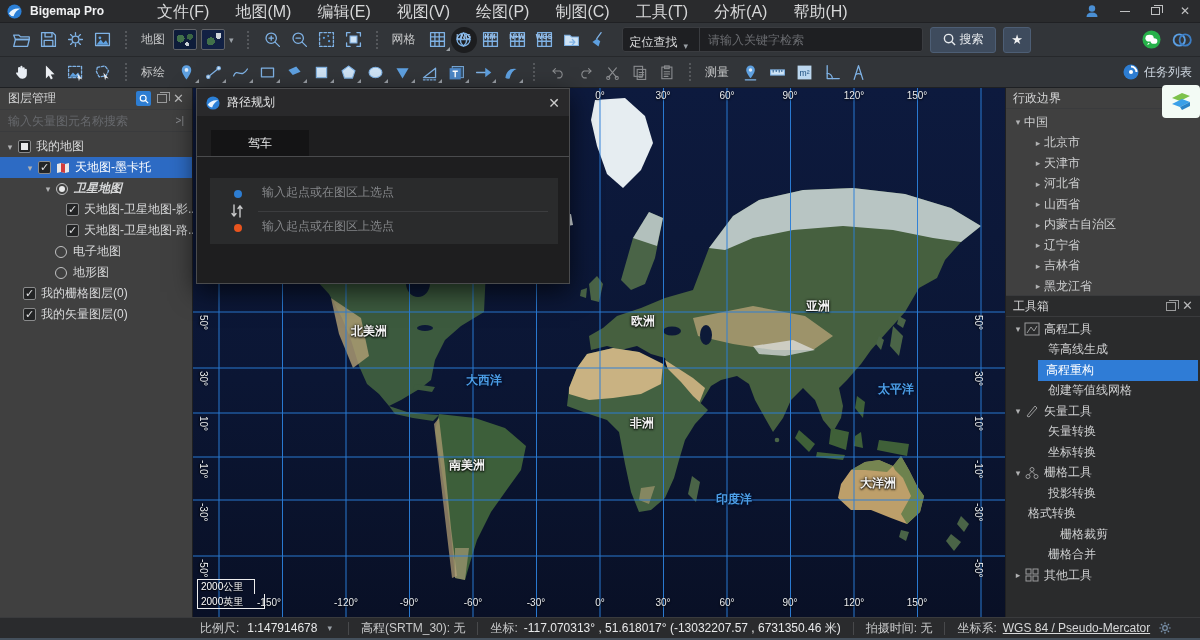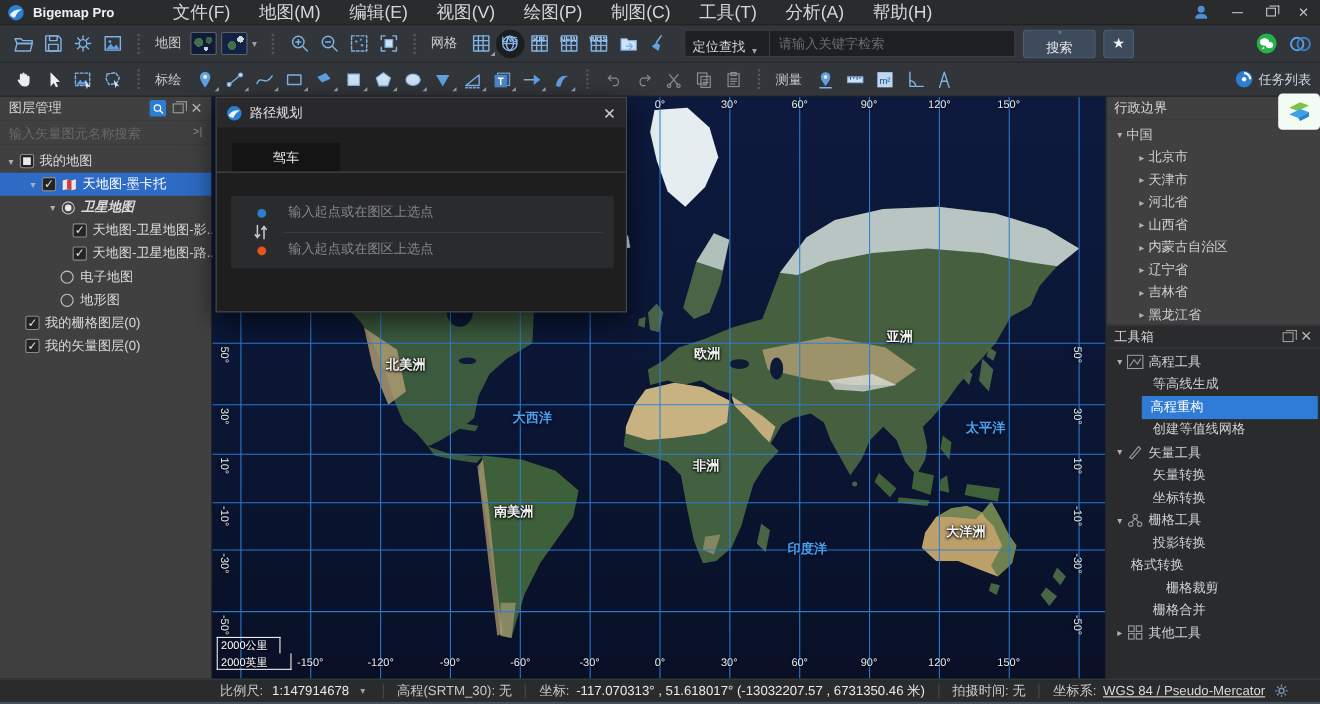--- a/index.html
+++ b/index.html
@@ -36,21 +36,21 @@
   .thumb.t2 { background: radial-gradient(circle at 40% 60%, #41704a 0 4px, transparent 4px),
                           radial-gradient(circle at 75% 30%, #cfd5da 0 3px, transparent 3px), #122144; }
   .chev { color:#9aa0a6; font-size:9px; margin:0 4px 0 0; }
   .badge-txt { position:absolute; left:0; right:0; top:6px; text-align:center; font-size:7px; font-weight:bold; color:#9cc4ef; letter-spacing:0; }
   .search-combo { display:flex; align-items:center; height:25px; background:#1e1f22; border:1px solid #3a3c40; border-radius:3px; margin-left:10px; }
   .combo-dd { display:flex; align-items:flex-end; padding:0 7px; font-size:12px; color:#d8d9da; border-right:1px solid #3a3c40; height:100%; }
   .combo-dd .chev { margin-left:6px; }
   .search-input { width:222px; height:100%; background:transparent; border:none; outline:none; color:#c8c9ca; font-size:12px; padding:0 8px; font-family:"Liberation Sans",sans-serif; }
   .search-input::placeholder { color:#6a6c70; }
   .btn { height:26px; background:#3e4b5d; border:1px solid #4d5e75; border-radius:3px; color:#e6e9ec; font-size:12px; display:flex; align-items:center; justify-content:center; margin-left:7px; }
-  .btn-search { width:66px; gap:4px;flex-direction:column; }
+  .btn-search { width:66px; gap:4px; }
   .btn-star { width:28px; font-size:13px; color:#f0f1f2; }
   .right-icons { margin-left:auto; display:flex; align-items:center; gap:11px; }
   .tasklist { margin-left:auto; display:flex; align-items:center; gap:5px; font-size:12px; color:#cdd6e0; }
 
   
   .panel { position:absolute; background:#404040; }
   .left-panel { left:0; top:88px; width:193px; height:529px; border-right:1px solid #1f2022; }
   .p-head { height:22px; display:flex; align-items:center; padding:0 8px; border-bottom:1px solid #3a3b3d; }
   .p-title { font-size:12px; color:#d4d5d6; }
   .p-head-icons { margin-left:auto; display:flex; align-items:center; gap:6px; }
@@ -606,21 +606,21 @@
       <path d="M0,224H812 M0,280H812 M0,325H812 M0,369H812 M0,412H812 M0,468H812"></path>
     </g>
   </svg>
 
   <div class="lon-lab" style="left:387px;top:2px">0°</div>
   <div class="lon-lab" style="left:450px;top:2px">30°</div>
   <div class="lon-lab" style="left:514px;top:2px">60°</div>
   <div class="lon-lab" style="left:577px;top:2px">90°</div>
   <div class="lon-lab" style="left:641px;top:2px">120°</div>
   <div class="lon-lab" style="left:704px;top:2px">150°</div>
-  <div class="lon-lab" style="left:69px;top:509px">-150°</div>
+  <div class="lon-lab" style="left:56px;top:509px">-150°</div>
   <div class="lon-lab" style="left:133px;top:509px">-120°</div>
   <div class="lon-lab" style="left:196px;top:509px">-90°</div>
   <div class="lon-lab" style="left:260px;top:509px">-60°</div>
   <div class="lon-lab" style="left:323px;top:509px">-30°</div>
   <div class="lon-lab" style="left:387px;top:509px">0°</div>
   <div class="lon-lab" style="left:450px;top:509px">30°</div>
   <div class="lon-lab" style="left:514px;top:509px">60°</div>
   <div class="lon-lab" style="left:577px;top:509px">90°</div>
   <div class="lon-lab" style="left:641px;top:509px">120°</div>
   <div class="lon-lab" style="left:704px;top:509px">150°</div>

